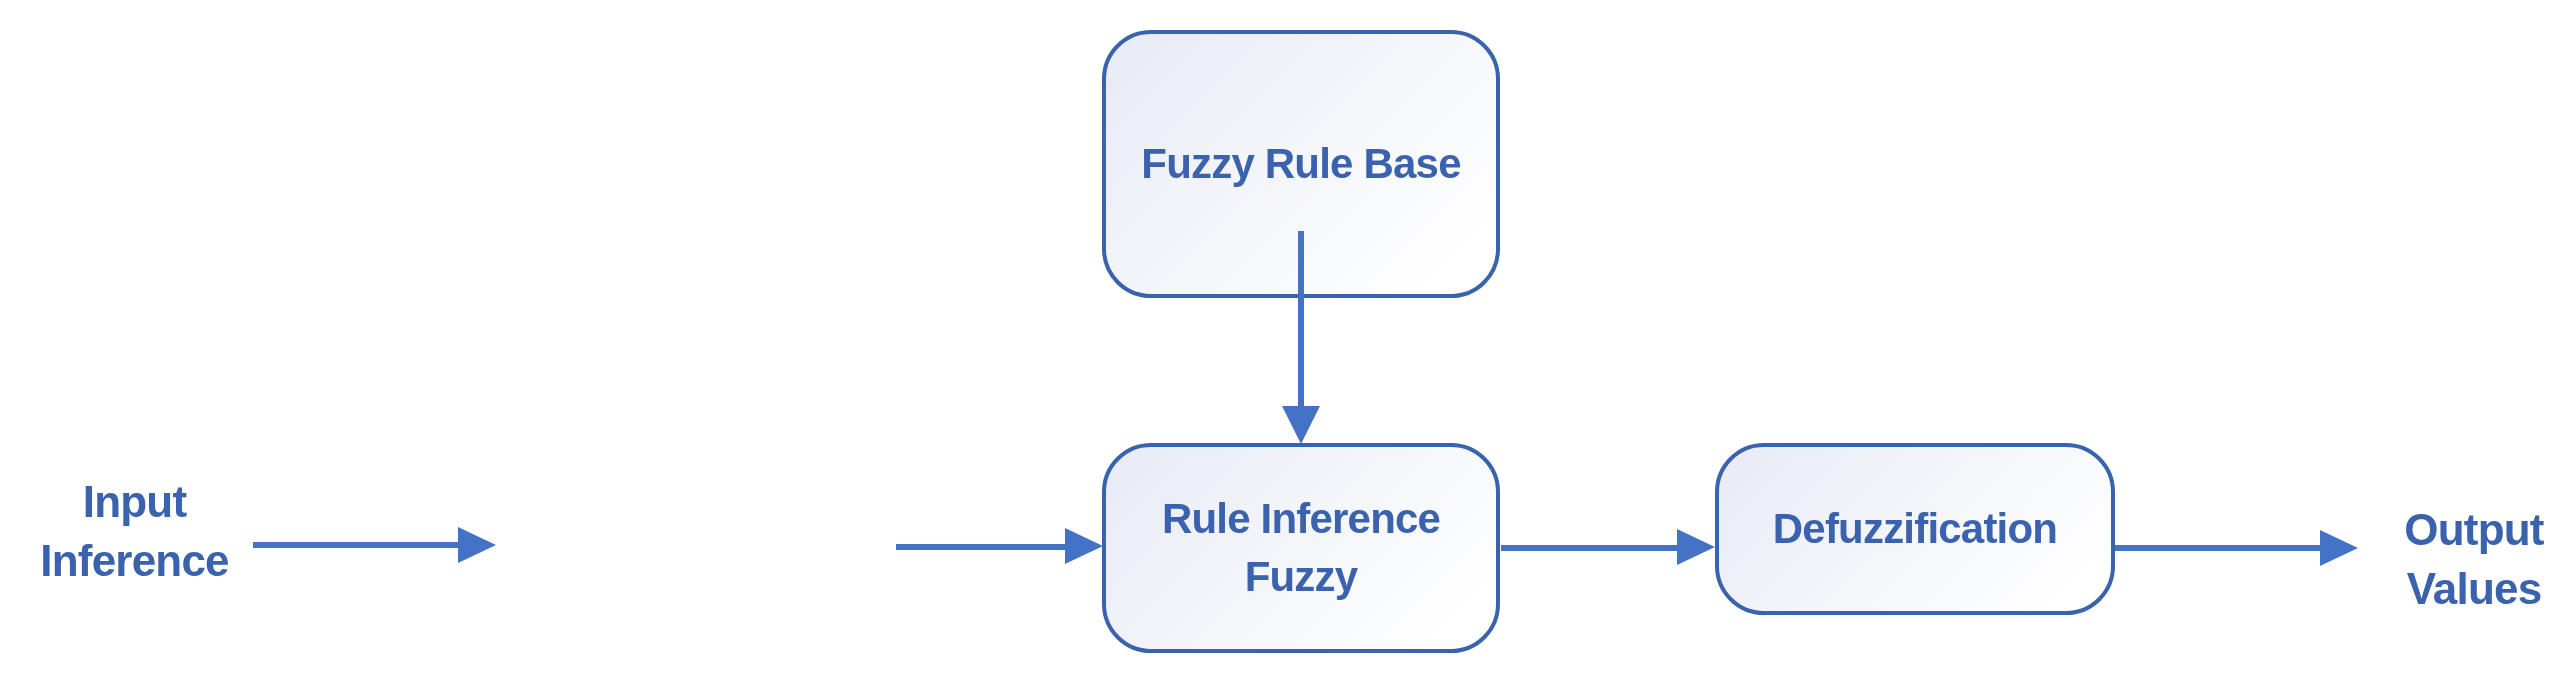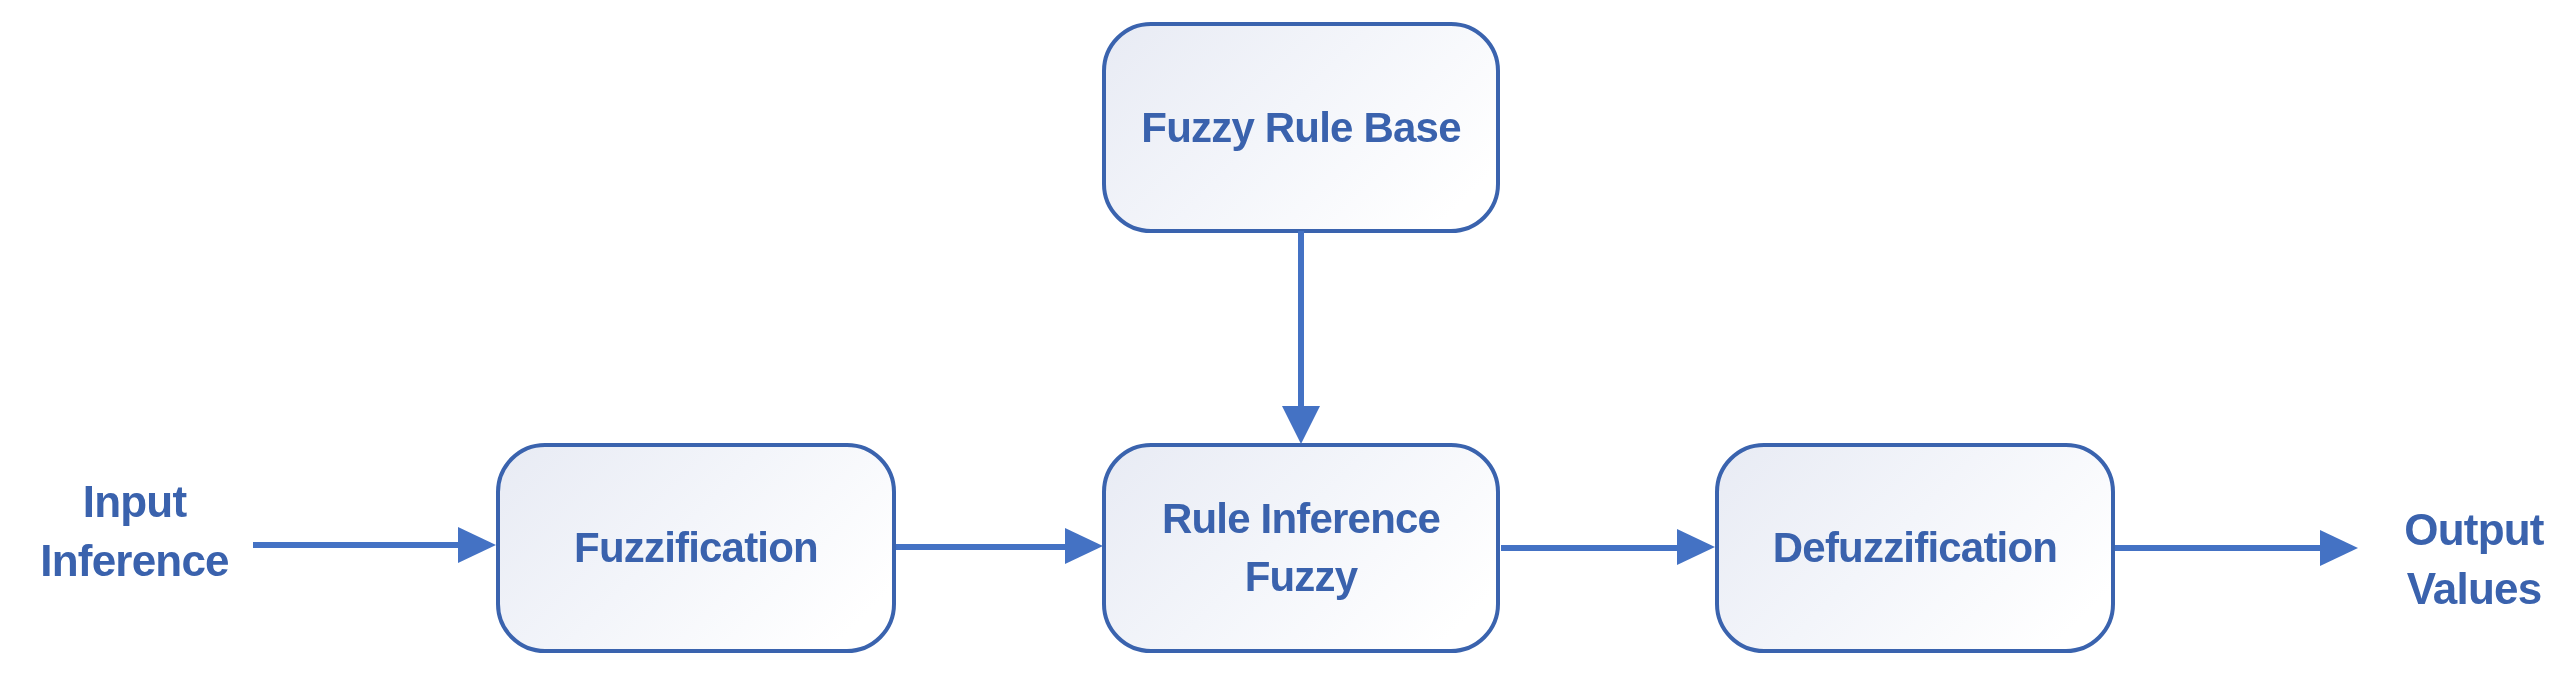--- a/index.html
+++ b/index.html
@@ -26,24 +26,24 @@
   }
   .node .node-label {
     color: #3a62ad;
     font-weight: 700;
     font-size: 42px;
     line-height: 1.38;
     letter-spacing: -0.8px;
   }
   .node .line { display: block; }
 
-  .node-rulebase      { left: 1102px; top:  22px; width: 398px; height: 211px; }
+  .node-rulebase      { left: 1102px; top:  30px; width: 398px; height: 268px; }
   .node-fuzzification { left:  496px; top: 443px; width: 400px; height: 210px; }
   .node-inference     { left: 1102px; top: 443px; width: 398px; height: 210px; }
-  .node-defuzz        { left: 1715px; top: 443px; width: 400px; height: 210px; align-items: center; }
+  .node-defuzz        { left: 1715px; top: 443px; width: 400px; height: 172px; align-items: center; }
 
   
   .side-label {
     position: absolute;
     color: #3a62ad;
     font-weight: 700;
     font-size: 44px;
     line-height: 59px;
     letter-spacing: -0.8px;
     text-align: center;
@@ -92,25 +92,20 @@
     <span class="line">Input</span>
     <span class="line">Inference</span>
   </div>
 
   <div class="node node-rulebase">
     <div class="node-label">
       <span class="line">Fuzzy Rule Base</span>
     </div>
   </div>
 
-  <div class="node node-fuzzification">
-    <div class="node-label">
-      <span class="line">Fuzzification</span>
-    </div>
-  </div>
 
   <div class="node node-inference">
     <div class="node-label">
       <span class="line">Rule Inference</span>
       <span class="line">Fuzzy</span>
     </div>
   </div>
 
   <div class="node node-defuzz">
     <div class="node-label">

